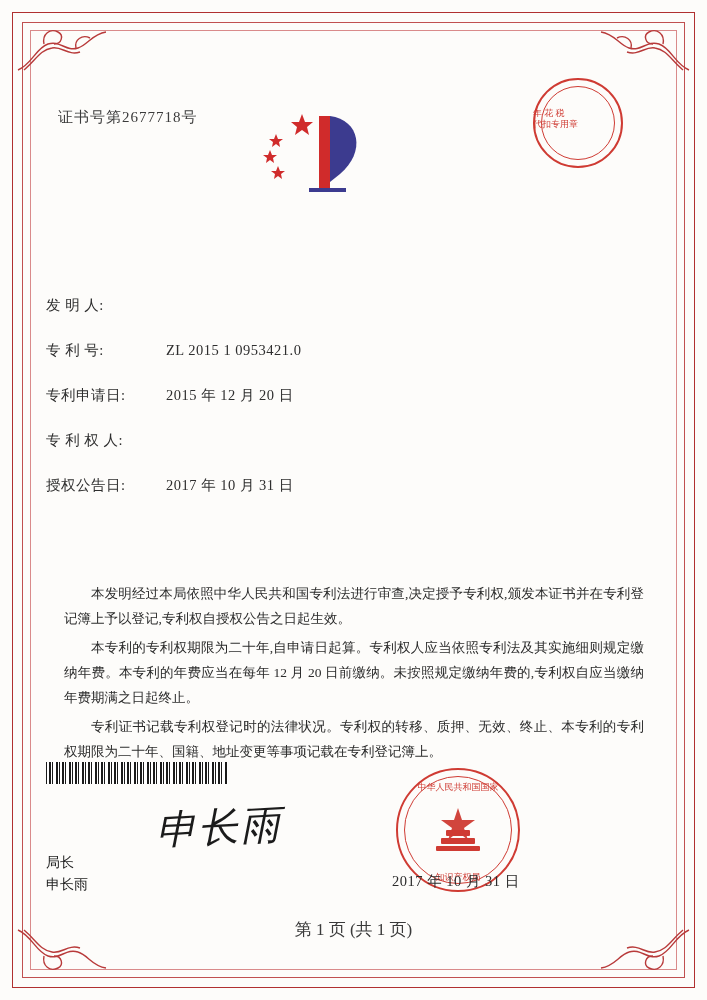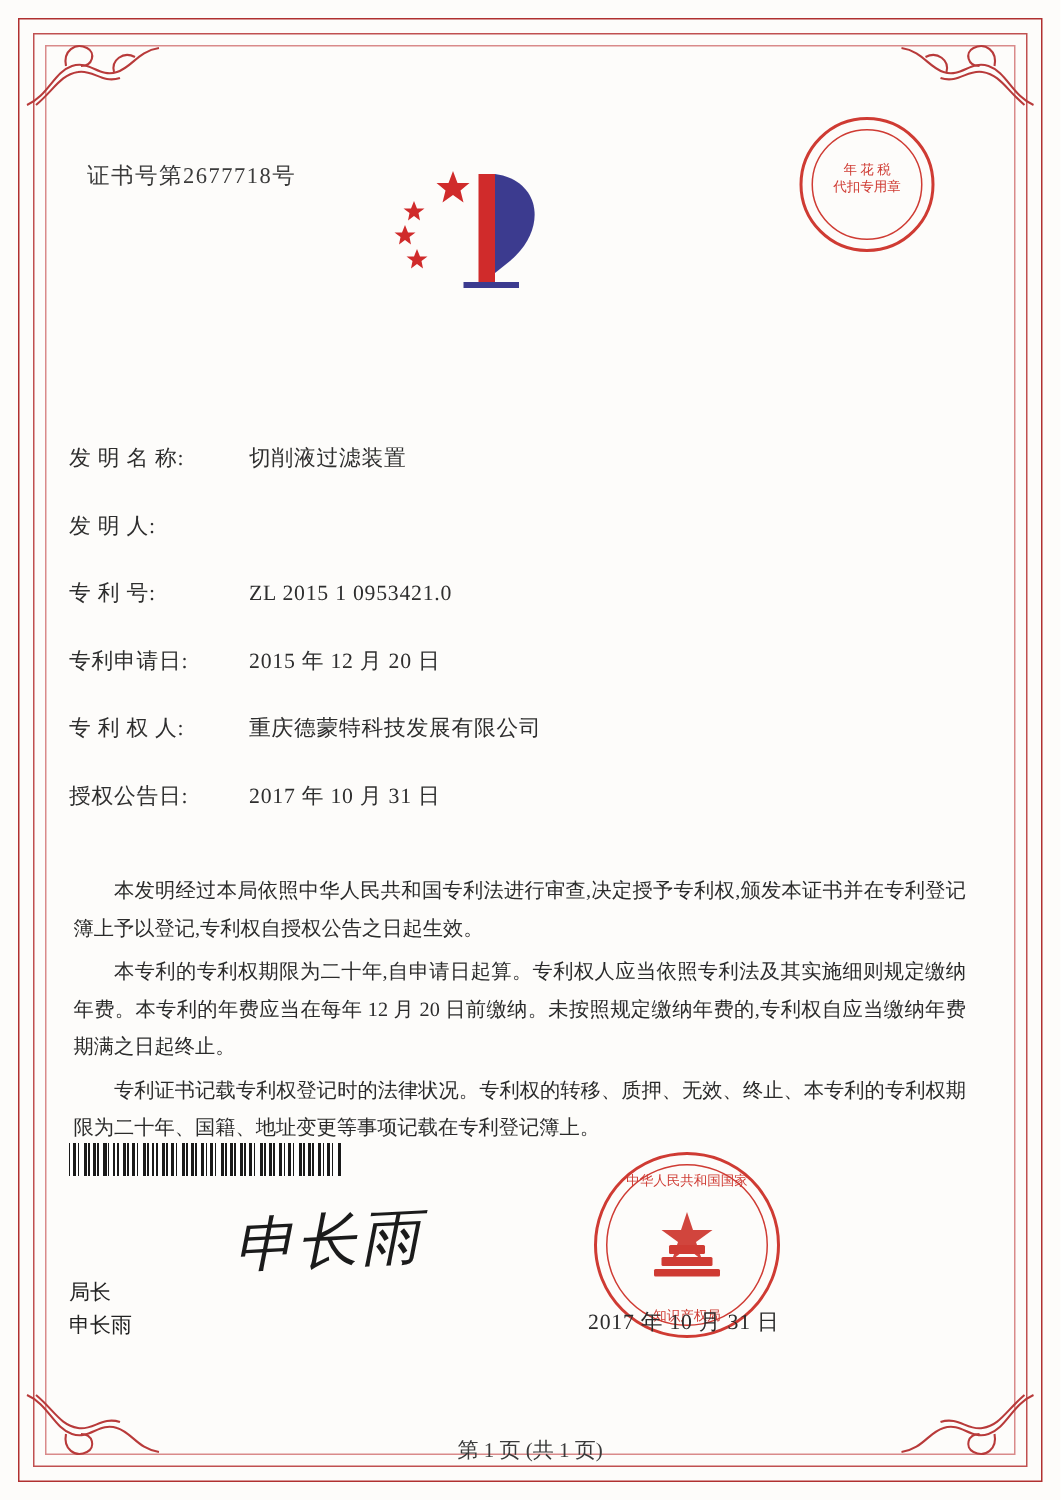--- a/index.html
+++ b/index.html
@@ -105,21 +105,21 @@
   .paragraphs {
     position: absolute;
     left: 48px; top: 582px;
     width: 596px;
     font-size: 13.5px;
     line-height: 1.85;
     color: #2b2b2b;
     text-align: justify;
   }
   .paragraphs p {
-    margin: 0 0 4px 1px;
+    margin: 0 0 4px 16px;
     text-indent: 2em;
   }
   .barcode {
     position: absolute;
     left: 46px; top: 762px;
     width: 182px; height: 22px;
     background:
       repeating-linear-gradient(90deg,
         #1a1a1a 0px, #1a1a1a 1px, #fff 1px, #fff 3px,
         #1a1a1a 3px, #1a1a1a 5px, #fff 5px, #fff 6px,
@@ -153,23 +153,22 @@
     position: absolute;
     left: 392px; top: 872px;
     font-size: 14.5px;
     color: #2b2b2b;
     letter-spacing: 0.5px;
   }
   .page-footer {
     position: absolute;
     left: 0; right: 0; top: 918px;
     text-align: center;
-    font-size: 14px;
+    font-size: 17px;
     color: #3a3a3a;
-    margin-top: 40px;
   }
   .seal-ring {
     position: absolute;
     inset: 0;
     border: 2.5px solid #cf3b33;
     border-radius: 50%;
   }
   .seal-ring.inner {
     inset: 8px;
     border-width: 1px;
@@ -235,46 +234,41 @@
       </g>
       <path d="M57 8 L57 82 L68 82 L68 8 Z" fill="#d02b2b"></path>
       <path d="M68 8 C 98 12, 104 44, 78 66 L68 74 Z" fill="#3c3b8f"></path>
       <path d="M47 80 L84 80 L84 84 L47 84 Z" fill="#3c3b8f"></path>
     </svg>
   </div>
 
   <div class="top-seal">
     <div class="seal-ring"></div>
     <div class="seal-ring inner"></div>
-    <div style="position:absolute;left:0;right:0;top:30px;text-align:center;color:#cf3b33;font-size:9px;line-height:1.25;">
+    <div style="position:absolute;left:0;right:0;top:30px;color:#cf3b33;font-size:9px;line-height:1.25;">
       <div>年 花 税</div>
       <div>代扣专用章</div>
     </div>
   </div>
 
 
   <div class="fields">
     <div class="field-row">
-      <div class="field-label">发 明 名 称:</div>
-      <div class="field-value">切削液过滤装置</div>
-    </div>
-    <div class="field-row">
       <div class="field-label">发 明 人:</div>
     </div>
     <div class="field-row">
       <div class="field-label">专 利 号:</div>
       <div class="field-value">ZL 2015 1 0953421.0</div>
     </div>
     <div class="field-row">
       <div class="field-label">专利申请日:</div>
       <div class="field-value">2015 年 12 月 20 日</div>
     </div>
     <div class="field-row">
       <div class="field-label">专 利 权 人:</div>
-      <div class="field-value">重庆德蒙特科技发展有限公司</div>
     </div>
     <div class="field-row">
       <div class="field-label">授权公告日:</div>
       <div class="field-value">2017 年 10 月 31 日</div>
     </div>
   </div>
 
   <div class="paragraphs">
     <p>本发明经过本局依照中华人民共和国专利法进行审查,决定授予专利权,颁发本证书并在专利登记簿上予以登记,专利权自授权公告之日起生效。</p>
     <p>本专利的专利权期限为二十年,自申请日起算。专利权人应当依照专利法及其实施细则规定缴纳年费。本专利的年费应当在每年 12 月 20 日前缴纳。未按照规定缴纳年费的,专利权自应当缴纳年费期满之日起终止。</p>

